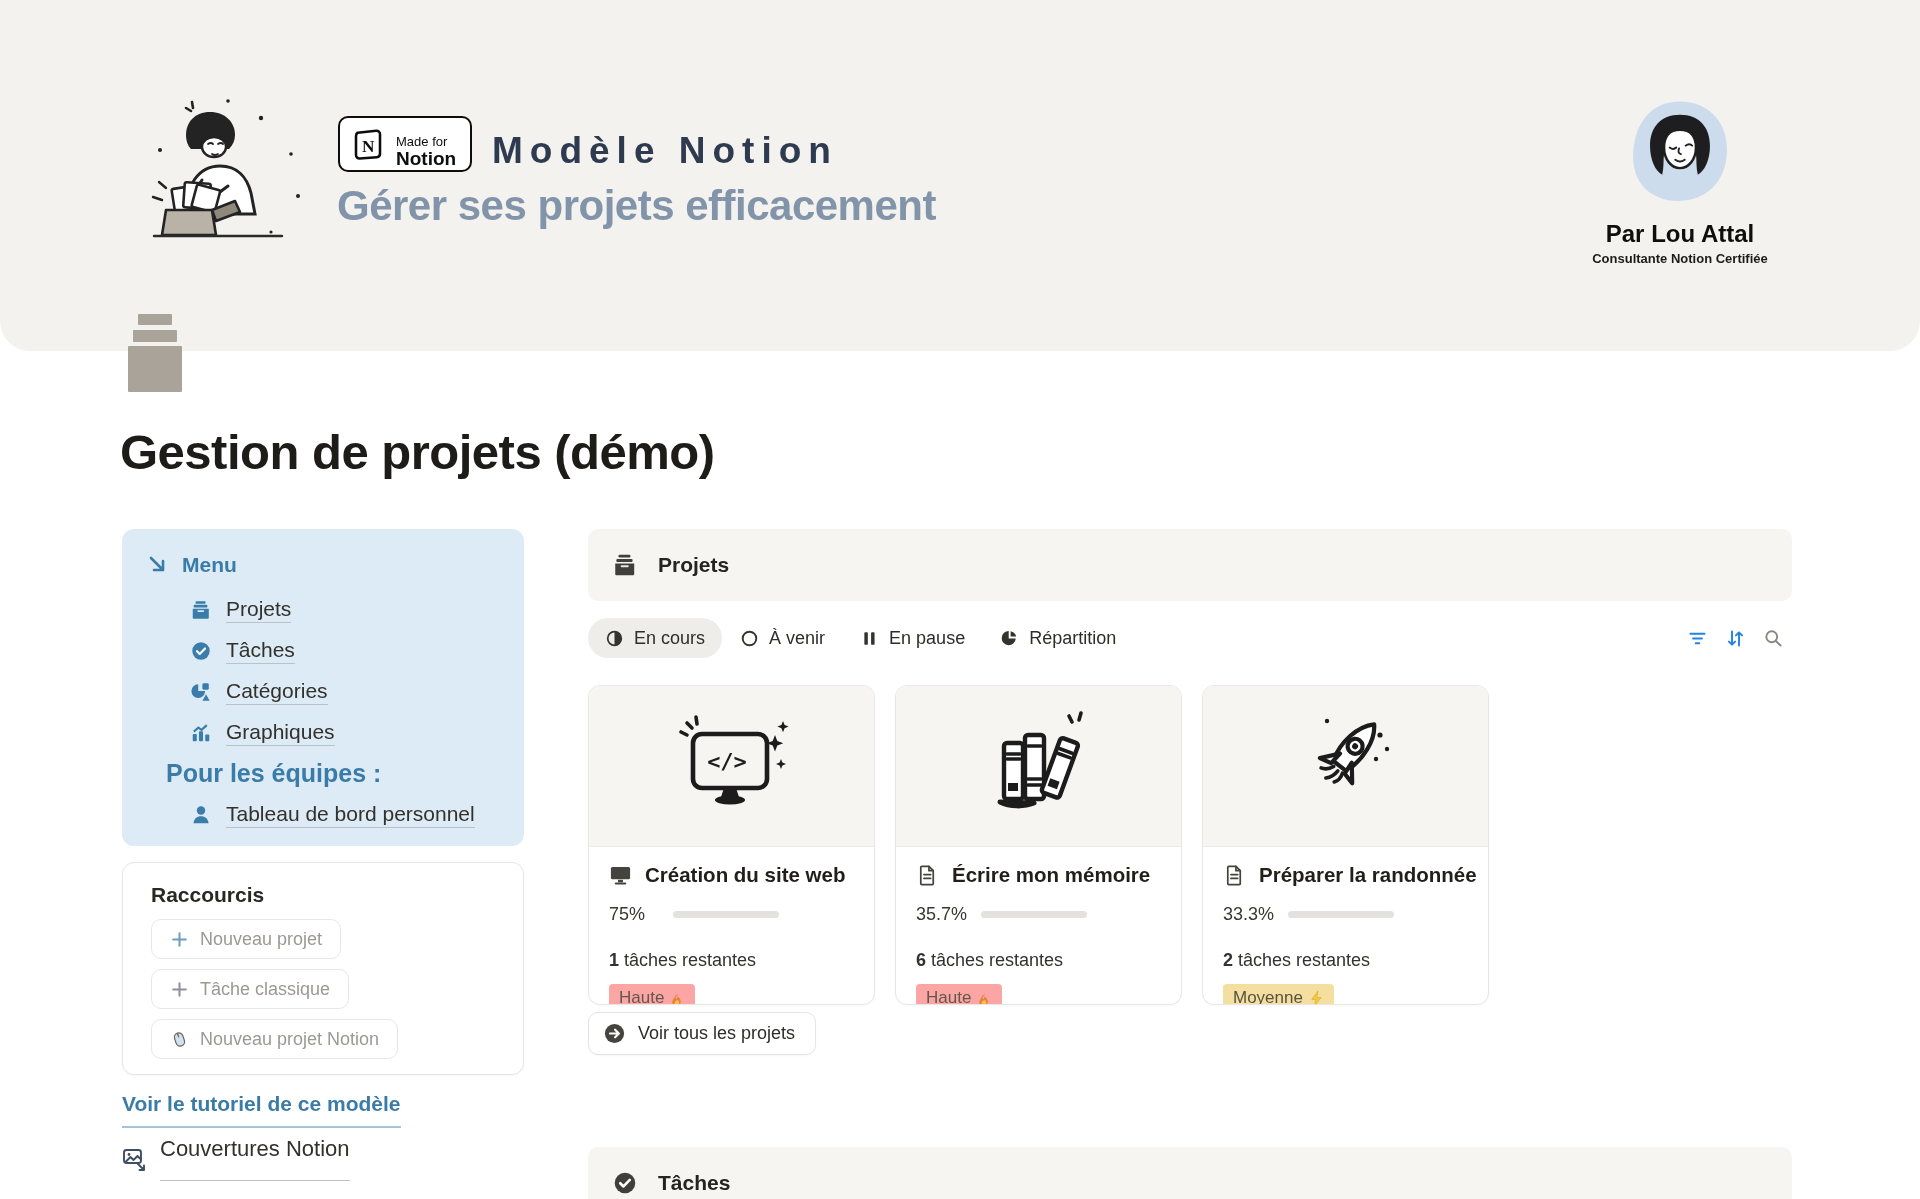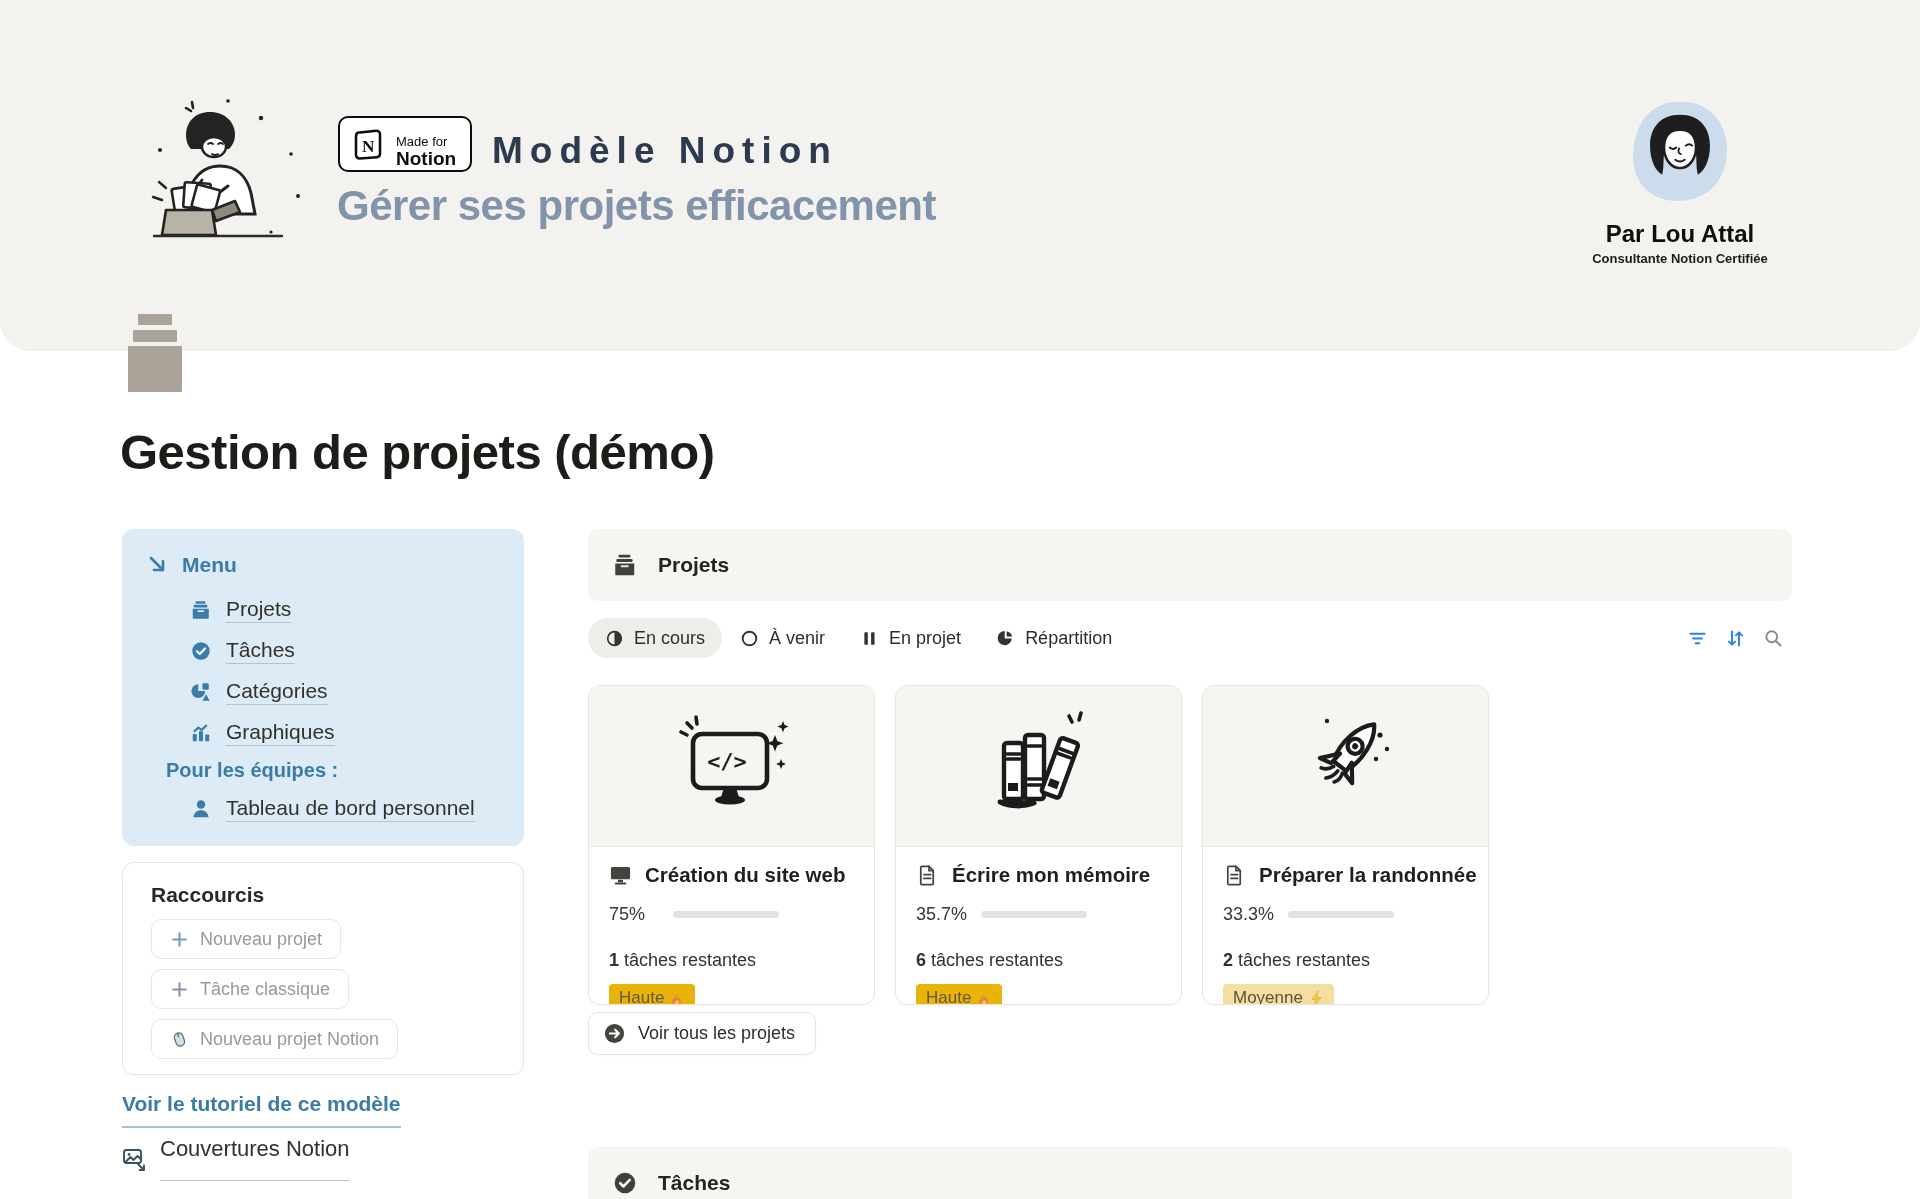--- a/index.html
+++ b/index.html
@@ -31,21 +31,21 @@
   .page-title{position:absolute;left:120px;top:424px;font-size:49px;font-weight:800;color:#1e1c18;letter-spacing:-.5px;}
 
   
   .menu-card{position:absolute;left:122px;top:529px;width:402px;height:317px;background:#dcebf5;border-radius:12px;box-sizing:border-box;padding:24px 0 0 24px;}
   .menu-head{display:flex;align-items:center;gap:12px;color:#3a7ca7;font-size:21px;font-weight:700;margin-bottom:12px;}
   .menu-head .micon{width:24px;height:24px;color:#3a7ca7;}
   .menu-items{margin-left:44px;display:flex;flex-direction:column;}
   .menu-item{display:flex;align-items:center;gap:14px;height:41px;cursor:pointer;}
   .menu-item .micon{width:22px;height:22px;color:#3b7daa;flex:0 0 auto;}
   .menu-item .lbl{font-size:21px;color:#33312c;border-bottom:1.5px solid rgba(55,53,47,.22);padding-bottom:1px;}
-  .menu-subtitle{margin:6px 0 6px 20px;color:#3a7ca7;font-size:20px;font-weight:700;}
+  .menu-subtitle{margin:6px 0 6px 20px;color:#3a7ca7;font-size:25px;font-weight:700;}
   .menu-team{margin-left:44px;}
 
   .shortcut-card{position:absolute;left:122px;top:862px;width:402px;height:213px;background:#fff;border:1px solid #e8e6e2;
                  border-radius:12px;box-sizing:border-box;padding:20px 0 0 28px;box-shadow:0 1px 2px rgba(0,0,0,.04);}
   .shortcut-title{font-size:21px;font-weight:700;color:#2a2823;margin-bottom:12px;}
   .shortcut-btn{display:inline-flex;align-items:center;gap:11px;height:40px;padding:0 18px;margin-bottom:10px;
                 border:1px solid #e9e7e3;border-radius:10px;background:#fff;font-size:18px;color:#9c9992;cursor:pointer;}
   .shortcut-btn .sicon{width:19px;height:19px;display:block;}
   .shortcut-list{display:flex;flex-direction:column;align-items:flex-start;}
   .icon-blue{color:#6f9dc0;} .icon-gray{color:#918ea4;}
@@ -81,21 +81,21 @@
   .card-title-row .picon{width:23px;height:23px;color:#45433d;flex:0 0 auto;}
   .card-title{font-size:20.5px;font-weight:700;color:#221f1a;white-space:nowrap;}
   .progress-row{display:flex;align-items:center;gap:14px;margin-top:17px;}
   .progress-label{font-size:18px;color:#3a372f;min-width:50px;}
   .progress-track{width:106px;height:7px;background:#e4e2de;border-radius:4px;overflow:hidden;}
   .progress-fill{height:100%;background:#589570;border-radius:4px;}
   .tasks-line{margin-top:25px;font-size:18px;color:#34322c;}
   .tasks-line .cnt{font-weight:700;}
   .tag{display:inline-flex;align-items:center;gap:6px;margin-top:13px;padding:4px 10px;border-radius:4px;font-size:17px;}
   .tag .fi{width:15px;height:17px;display:block;}
-  .tag-orange{background:#eab308;color:#635а4c;color:#63584a;}
+  .tag-orange{background:#fca5a5;color:#635а4c;color:#63584a;}
   .tag-yellow{background:#f4dfa0;color:#56523f;}
 
   .see-all-btn{position:absolute;left:588px;top:1012px;display:flex;align-items:center;gap:12px;height:43px;padding:0 20px 0 14px;
                background:#fff;border:1px solid #e7e5e1;border-radius:10px;font-size:18px;color:#2f2d28;cursor:pointer;
                box-shadow:0 1px 2px rgba(0,0,0,.04);}
   .see-all-btn .aicon{width:23px;height:23px;}
 </style>
 </head>
 <body>
 
@@ -279,21 +279,21 @@
           <span class="ticon"><svg viewBox="0 0 24 24" width="100%" height="100%">
               <circle cx="12" cy="12" r="8.6" fill="none" stroke="currentColor" stroke-width="2.4"></circle>
             </svg></span>
           <span>À venir</span>
         </div>
         <div class="tab">
           <span class="ticon"><svg viewBox="0 0 24 24" width="100%" height="100%" fill="currentColor">
               <rect x="5.5" y="4" width="4.4" height="16" rx="1.2"></rect>
               <rect x="14" y="4" width="4.4" height="16" rx="1.2"></rect>
             </svg></span>
-          <span>En projet</span>
+          <span>En pause</span>
         </div>
         <div class="tab">
           <span class="ticon"><svg viewBox="0 0 24 24" width="100%" height="100%" fill="currentColor">
               <path d="M11 11V2.6A8.9 8.9 0 1 0 19.9 12H11z"></path>
               <path d="M13.4 9.6V2.8a8.9 8.9 0 0 1 7 6.8z"></path>
             </svg></span>
           <span>Répartition</span>
         </div>
       </div>
     <div class="tabs-toolbar">

